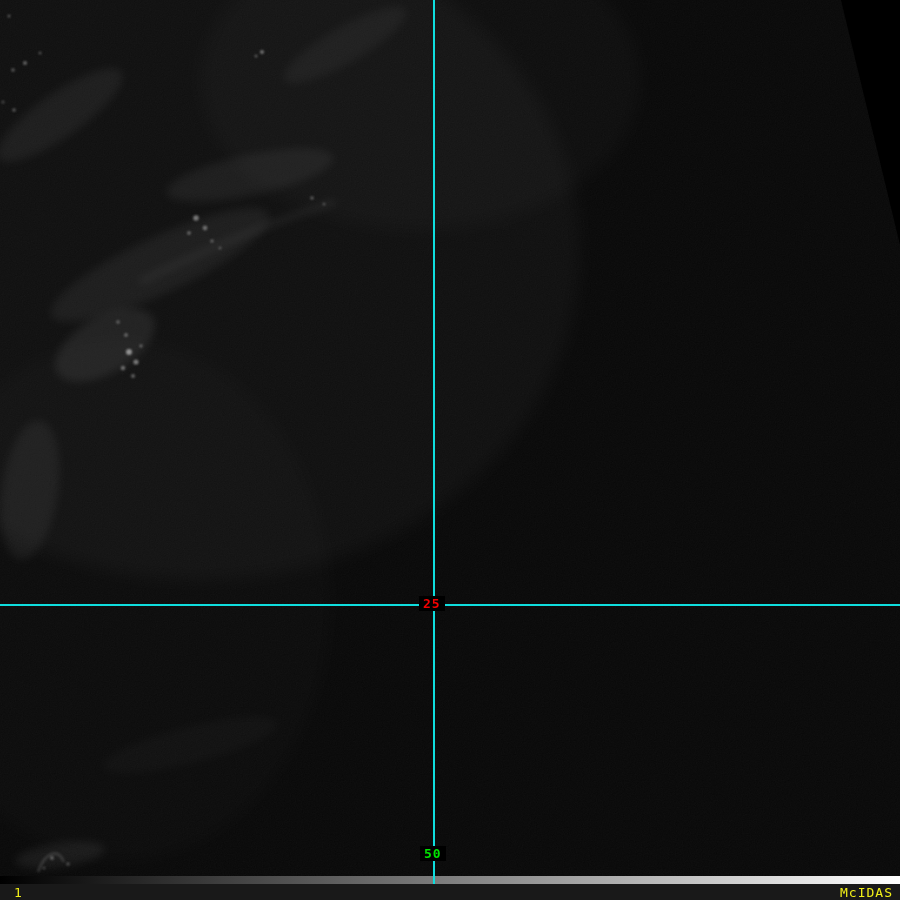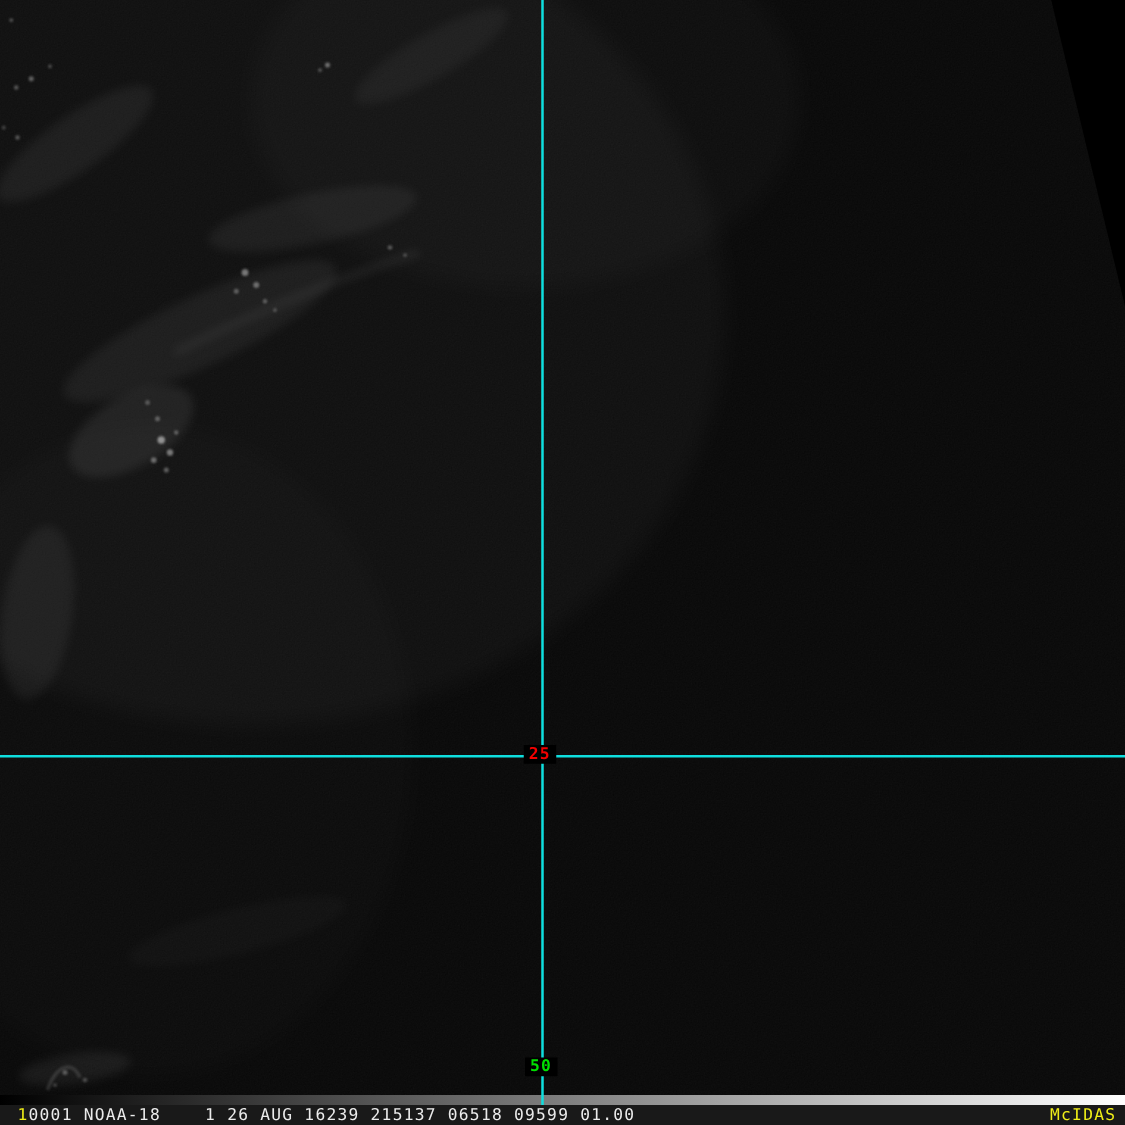--- a/index.html
+++ b/index.html
@@ -124,18 +124,18 @@
   </svg>
 
   <div class="crosshair-v"></div>
   <div class="crosshair-h"></div>
   <div class="line-label label-intersection">25</div>
   <div class="line-label label-bottom">50</div>
 
   <div class="gray-bar"></div>
 
   <div class="status-bar">
-    <span class="status-frame">1</span><span>0001 NOAA-18    1 26 AUG 16239 215137 06518 09599 01.00</span>
+    <span class="status-frame">1</span>
     <span class="status-spacer"></span>
     <span class="status-brand">McIDAS</span>
   </div>
 
 </div>
 
 </body></html>

